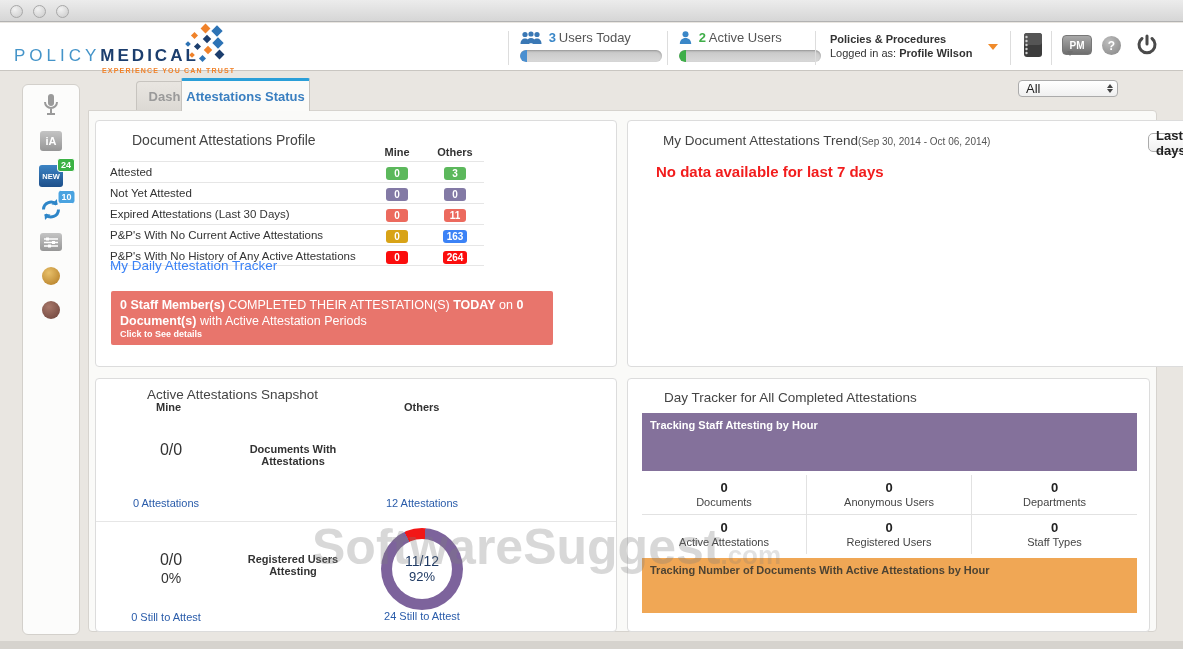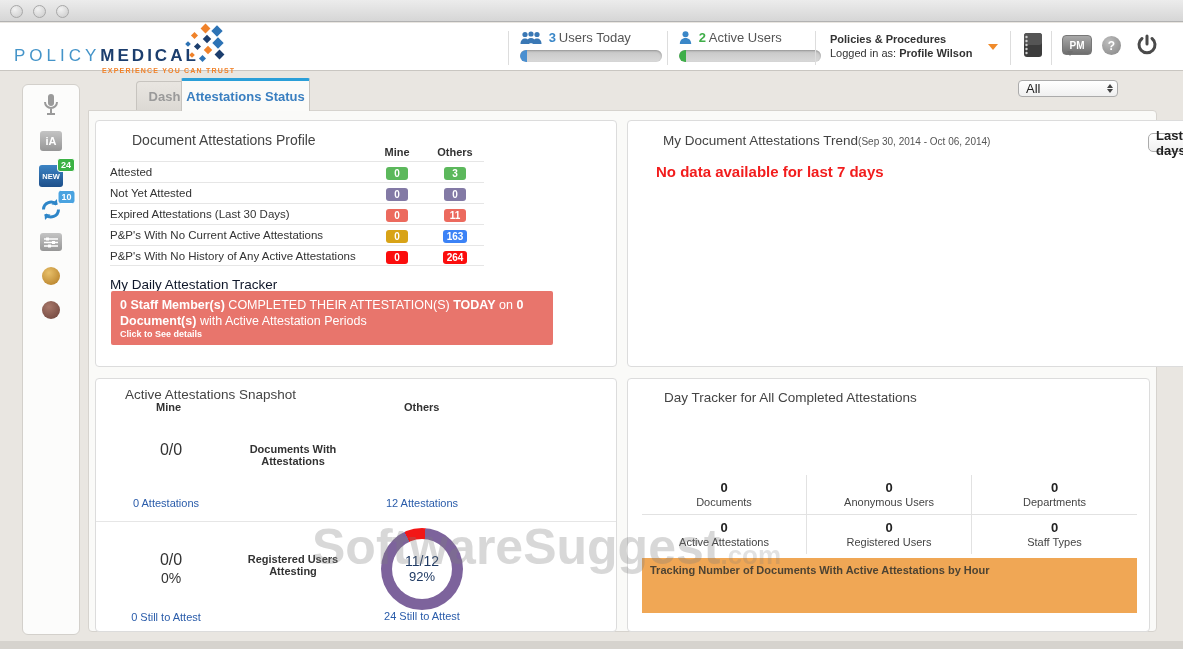--- a/index.html
+++ b/index.html
@@ -108,35 +108,35 @@
   .phead .sp { flex:1; }
   .phead .hc { width:58px; text-align:center; font-size:11px; font-weight:bold; color:#333; }
   .prow { display:flex; align-items:center; height:21px; border-top:1px solid #e6e6e6; }
   .prow:last-of-type { border-bottom:1px solid #e6e6e6; }
   .plabel { flex:1; font-size:11.5px; color:#333; }
   .pcol { width:58px; text-align:center; }
   .badge {
     display:inline-block; min-width:22px; padding:1px 4px; border-radius:3px;
     color:#fff; font-size:10px; font-weight:bold; text-align:center;
   }
-  #tracker-head { position:absolute; left:14px; top:156px; font-size:13.5px; color:#0f172a; }
+  #tracker-head { position:absolute; left:14px; top:137px; font-size:13.5px; color:#3b82f6; }
   #tracker-banner {
     position:absolute; left:15px; top:170px; width:442px; height:54px;
     background:#e8756c; border-radius:2px; color:#fff; padding:6px 9px; cursor:pointer;
     font-size:12.5px; line-height:16px; white-space:pre-wrap;
   }
   #tracker-banner .b { font-weight:bold; }
   #tracker-banner .tiny { display:block; font-size:9px; font-weight:bold; line-height:10px; }
   
   #p2 .ptitle { position:absolute; left:13px; top:12px; font-size:13.5px; }
   #trend-range { font-size:10px; color:#555; }
   #trend-select { position:absolute; right:14px; top:12px; width:86px; height:19px; font-weight:bold; border-radius:5px; }
   #no-data { position:absolute; left:28px; top:42px; color:#f21d1d; font-weight:bold; font-size:15px; }
   
-  #p3 .ptitle { position:absolute; left:7px; top:8px; font-size:13.5px; }
+  #p3 .ptitle { position:absolute; left:29px; top:8px; font-size:13.5px; }
   .colhead { position:absolute; top:22px; font-size:11px; font-weight:bold; color:#333; }
   .big-num { position:absolute; font-size:16px; color:#333; text-align:center; width:90px; }
   .row-label { position:absolute; font-size:11px; font-weight:bold; color:#333; width:140px; text-align:center; }
   .blue-link { position:absolute; font-size:11px; color:#2a5caa; text-align:center; width:140px; cursor:pointer; }
   .donut { position:absolute; width:82px; height:82px; border-radius:50%; display:flex; align-items:center; justify-content:center; }
   .donut .hole {
     width:60px; height:60px; border-radius:50%; background:#fff;
     display:flex; flex-direction:column; align-items:center; justify-content:center;
     font-size:14px; color:#1f3a63; line-height:16px;
   }
@@ -380,20 +380,21 @@
         <span>11/12</span>
         <span style="font-size:13px">92%</span>
       </div>
   </div>
   <span class="blue-link" style="left:0px;top:232px">0 Still to Attest</span>
   <span class="blue-link" style="left:256px;top:231px">24 Still to Attest</span>
 </div>
 
 <div class="panel" id="p4">
   <div class="ptitle">Day Tracker for All Completed Attestations</div>
+  <div class="hour-banner" id="purple-banner"><span>Tracking Staff Attesting by Hour</span></div>
   <div id="stats-grid">
     <div class="stat-cell">
         <span class="v">0</span>
         <span class="l">Documents</span>
       </div>
     <div class="stat-cell">
         <span class="v">0</span>
         <span class="l">Anonymous Users</span>
       </div>
     <div class="stat-cell">

